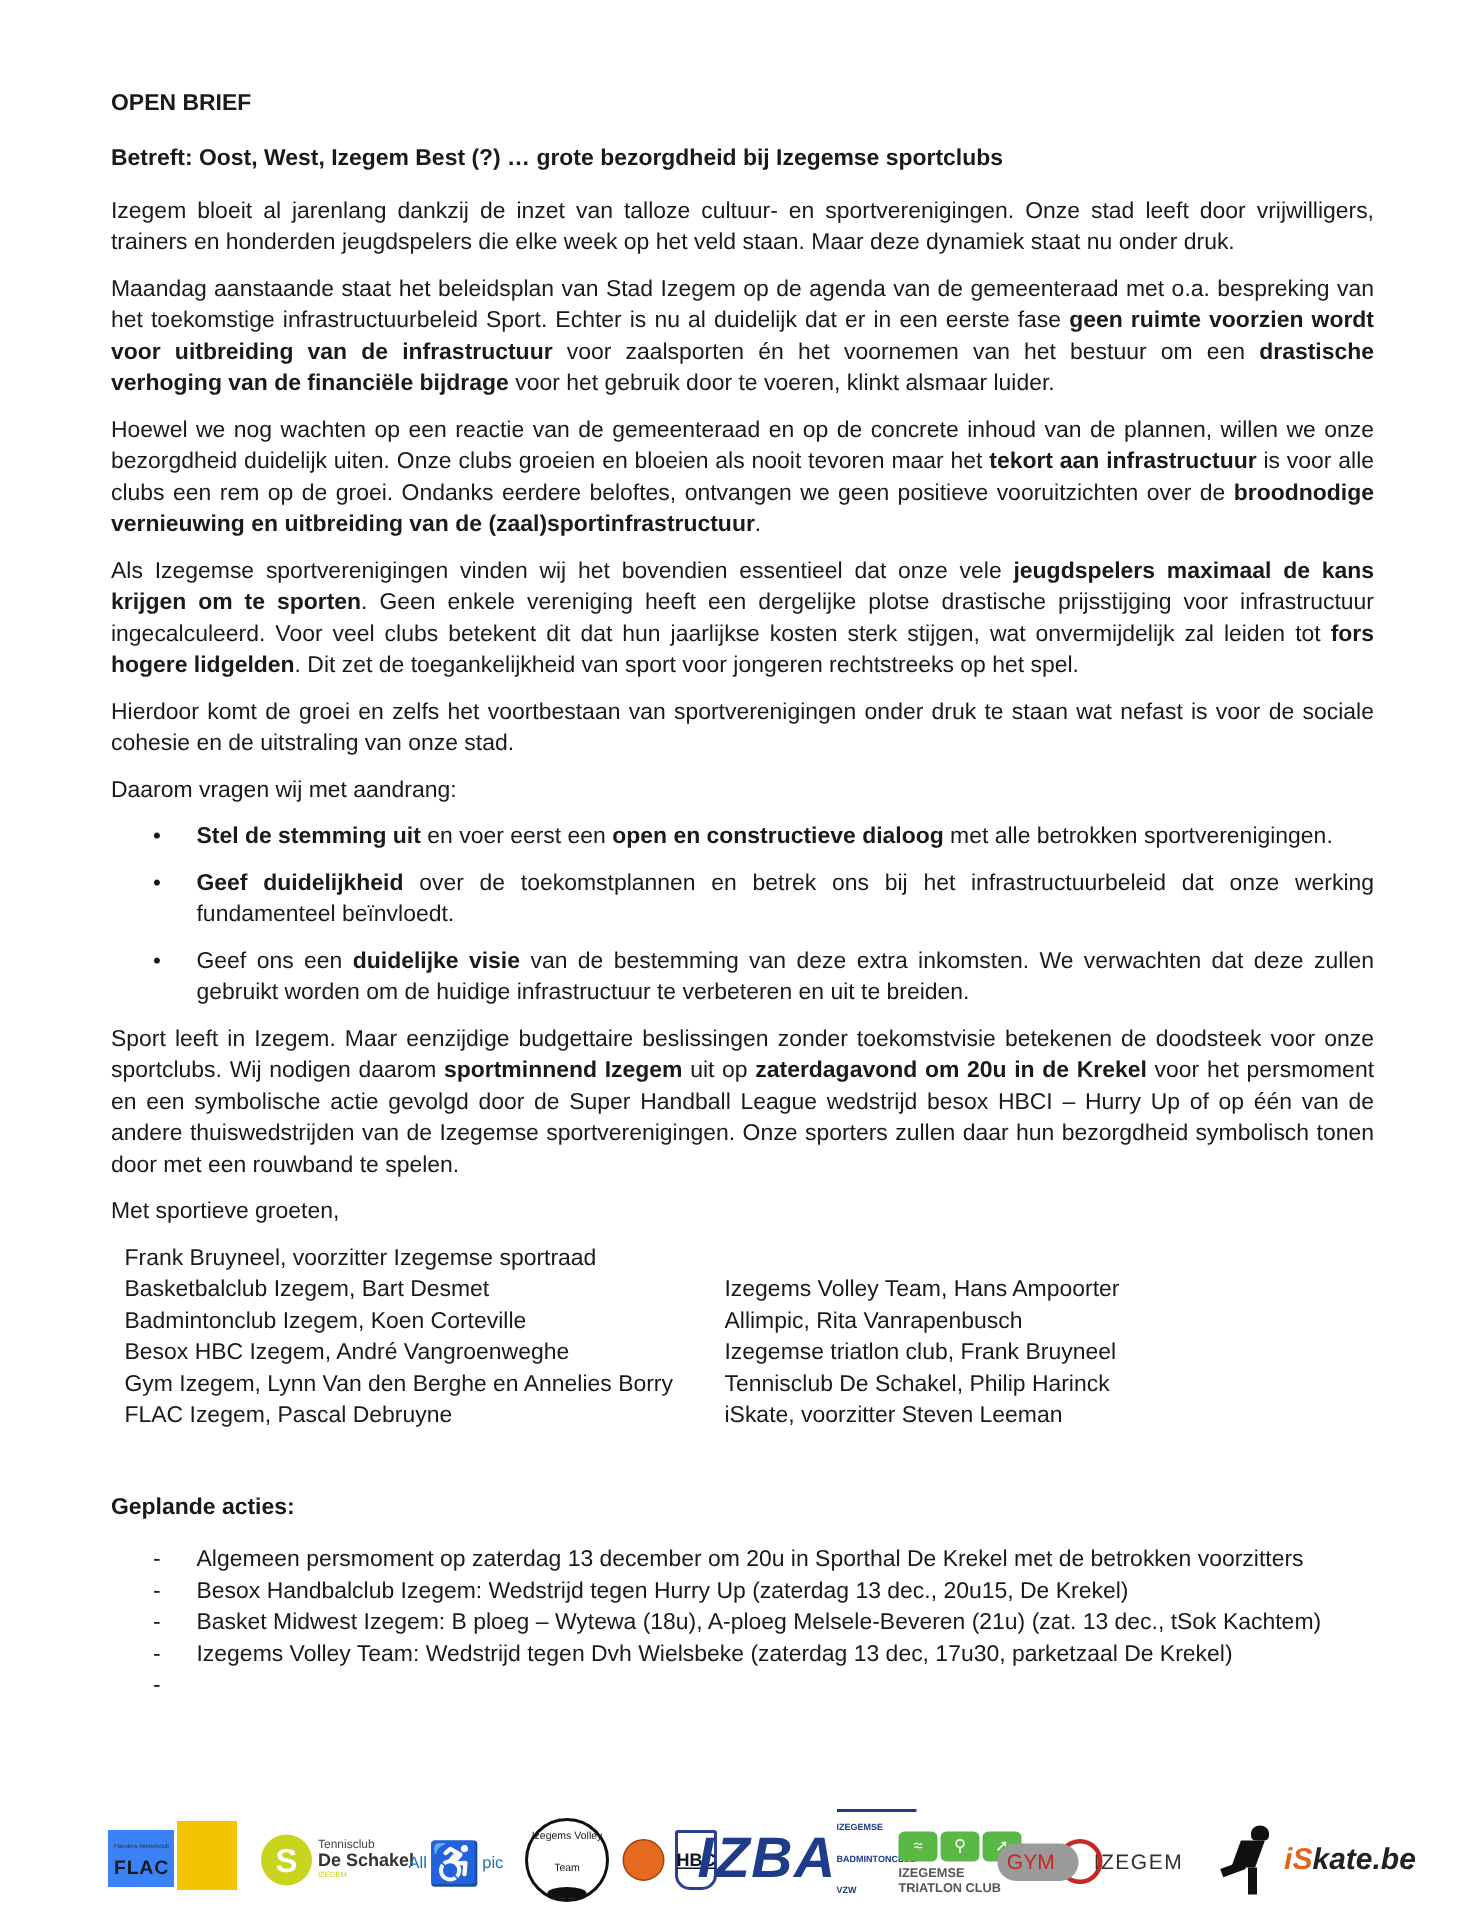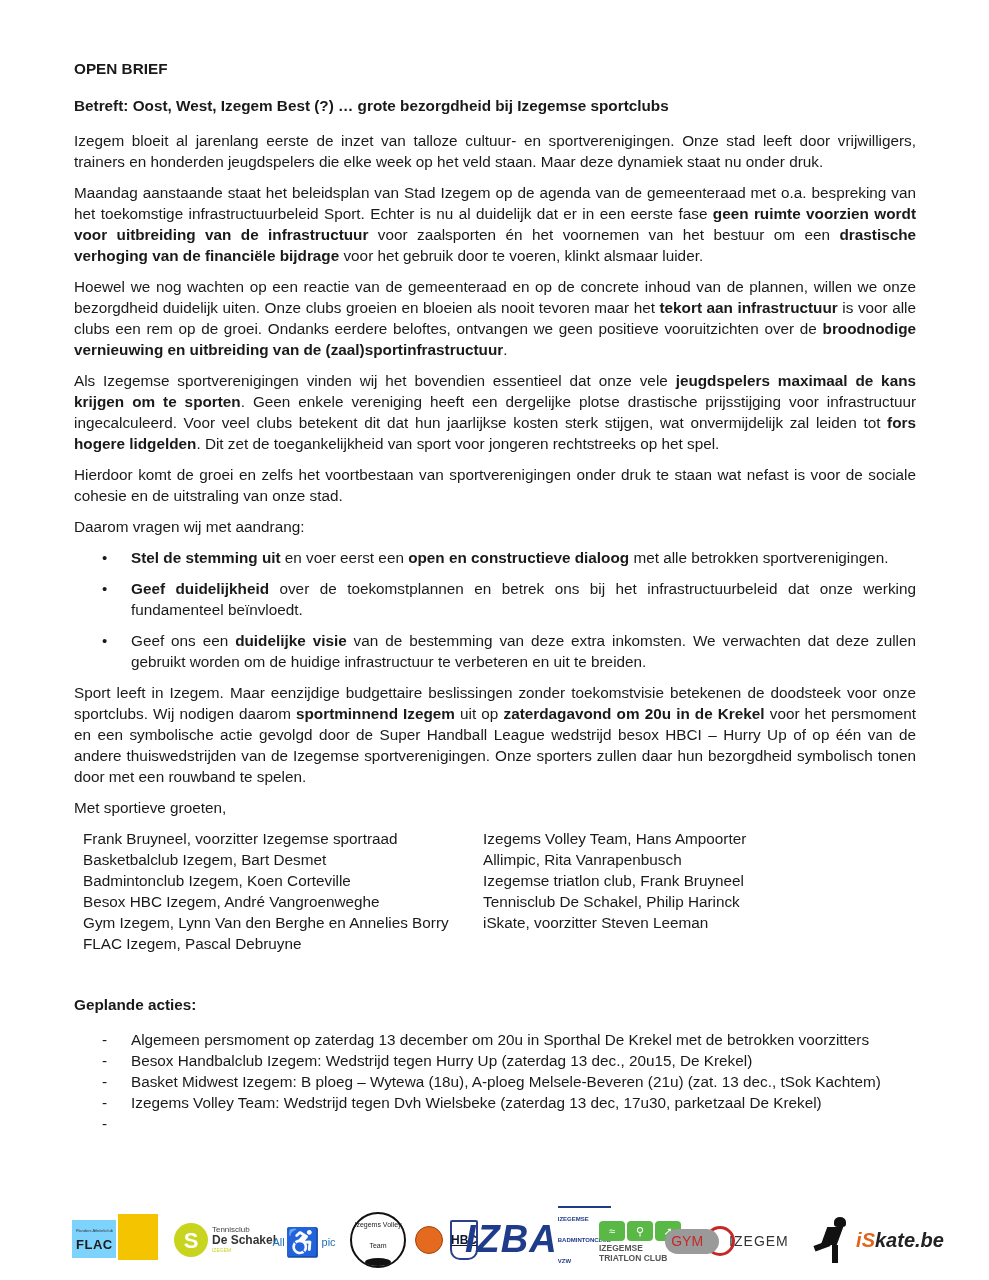--- a/index.html
+++ b/index.html
@@ -14,30 +14,30 @@
     .page { position: absolute; left: 74px; top: 58px; width: 842px; }
     .title { font-weight: bold; margin-bottom: 16px; }
     .subject { font-weight: bold; margin-bottom: 14px; }
     p.para { text-align: justify; margin-bottom: 10px; }
     p.para b { font-weight: bold; }
     .salute { margin-bottom: 10px; }
     ul.demands { list-style: none; margin: 0 0 10px 0; }
     ul.demands li { position: relative; padding-left: 57px; text-align: justify; margin-bottom: 10px; }
     ul.demands li .bullet { position: absolute; left: 28px; top: 0; font-size: 15px; }
     .greeting { margin-bottom: 10px; }
-    .signatories { display: flex; padding-left: 9px; font-size: 15.3px; line-height: 21px; }
+    .signatories { display: flex; padding-left: 9px; font-size: 15.3px; line-height: 21px; align-items: flex-end; }
     .sig-col { width: 400px; }
     .sig-col.right { padding-left: 0; }
     .actions-title { font-weight: bold; margin-top: 40px; margin-bottom: 14px; }
     ul.actions { list-style: none; }
     ul.actions li { position: relative; padding-left: 57px; line-height: 21px; }
     ul.actions li .dash { position: absolute; left: 28px; top: 0; }
     .logos { position: absolute; left: 72px; top: 1212px; width: 850px; height: 60px; }
     .logo { position: absolute; display: flex; align-items: center; justify-content: center; }
-    .flac { left: 0; top: 8px; width: 86px; height: 38px; background: #7dd3fc; }
+    .flac { left: 0; top: 8px; width: 86px; height: 38px; background: #3b82f6; }
     .flac .txt { position: absolute; left: 4px; bottom: 3px; font-weight: bold; font-size: 13px; color: #1a1a1a; letter-spacing: 0.5px; }
     .flac .small { position: absolute; left: 4px; bottom: 17px; font-size: 4px; color: #333; }
     .flac .fig { position: absolute; right: 0; top: -6px; width: 42px; height: 46px; background: #f5c400; border-left: 2px solid #fff; }
     .schakel { left: 98px; top: 4px; width: 110px; height: 48px; }
     .schakel .ball { width: 34px; height: 34px; border-radius: 50%; background: #c8d41e; color: #fff; font-weight: bold; font-size: 22px; display: flex; align-items: center; justify-content: center; }
     .schakel .name { margin-left: 4px; font-size: 8px; line-height: 10px; color: #444; }
     .schakel .name b { display: block; font-size: 12px; color: #333; }
     .schakel .name i { display: block; font-size: 5px; color: #c8d41e; font-style: normal; }
     .allimpic { left: 200px; top: 4px; width: 64px; height: 52px; color: #1f6fb8; font-size: 11px; }
     .allimpic .wc { font-size: 28px; margin: 0 1px; }
@@ -68,21 +68,21 @@
     .iskate .brand .s { color: #e2641b; }
   </style>
 </head>
 <body>
 
 <div class="page">
   <div class="title">OPEN BRIEF</div>
   <div class="subject">Betreft: Oost, West, Izegem Best (?) … grote bezorgdheid bij Izegemse sportclubs</div>
 
   <div id="paragraphs">
-      <p class="para"><span>Izegem bloeit al jarenlang eerste de inzet van talloze cultuur- en sportverenigingen. Onze stad leeft door vrijwilligers, trainers en honderden jeugdspelers die elke week op het veld staan. Maar deze dynamiek staat nu onder druk.</span></p>
+      <p class="para"><span>Izegem bloeit al jarenlang dankzij de inzet van talloze cultuur- en sportverenigingen. Onze stad leeft door vrijwilligers, trainers en honderden jeugdspelers die elke week op het veld staan. Maar deze dynamiek staat nu onder druk.</span></p>
       <p class="para"><span>Maandag aanstaande staat het beleidsplan van Stad Izegem op de agenda van de gemeenteraad met o.a. bespreking van het toekomstige infrastructuurbeleid Sport. Echter is nu al duidelijk dat er in een eerste fase </span><b>geen ruimte voorzien wordt voor uitbreiding van de infrastructuur</b><span> voor zaalsporten én het voornemen van het bestuur om een </span><b>drastische verhoging van de financiële bijdrage</b><span> voor het gebruik door te voeren, klinkt alsmaar luider.</span></p>
       <p class="para"><span>Hoewel we nog wachten op een reactie van de gemeenteraad en op de concrete inhoud van de plannen, willen we onze bezorgdheid duidelijk uiten. Onze clubs groeien en bloeien als nooit tevoren maar het </span><b>tekort aan infrastructuur</b><span> is voor alle clubs een rem op de groei. Ondanks eerdere beloftes, ontvangen we geen positieve vooruitzichten over de </span><b>broodnodige vernieuwing en uitbreiding van de (zaal)sportinfrastructuur</b><span>.</span></p>
       <p class="para"><span> Als Izegemse sportverenigingen vinden wij het bovendien essentieel dat onze vele </span><b>jeugdspelers maximaal de kans krijgen om te sporten</b><span>. Geen enkele vereniging heeft een dergelijke plotse drastische prijsstijging voor infrastructuur ingecalculeerd. Voor veel clubs betekent dit dat hun jaarlijkse kosten sterk stijgen, wat onvermijdelijk zal leiden tot </span><b>fors hogere lidgelden</b><span>. Dit zet de toegankelijkheid van sport voor jongeren rechtstreeks op het spel.</span></p>
       <p class="para"><span>Hierdoor komt de groei en zelfs het voortbestaan van sportverenigingen onder druk te staan wat nefast is voor de sociale cohesie en de uitstraling van onze stad.</span></p>
     </div>
 
   <div class="salute">Daarom vragen wij met aandrang:</div>
   <ul class="demands" id="demands">
       <li><span class="bullet">•</span><b>Stel de stemming uit</b><span> en voer eerst een </span><b>open en constructieve dialoog</b><span> met alle betrokken sportverenigingen.</span></li>
       <li><span class="bullet">•</span><b>Geef duidelijkheid</b><span> over de toekomstplannen en betrek ons bij het infrastructuurbeleid dat onze werking fundamenteel beïnvloedt.</span></li>

